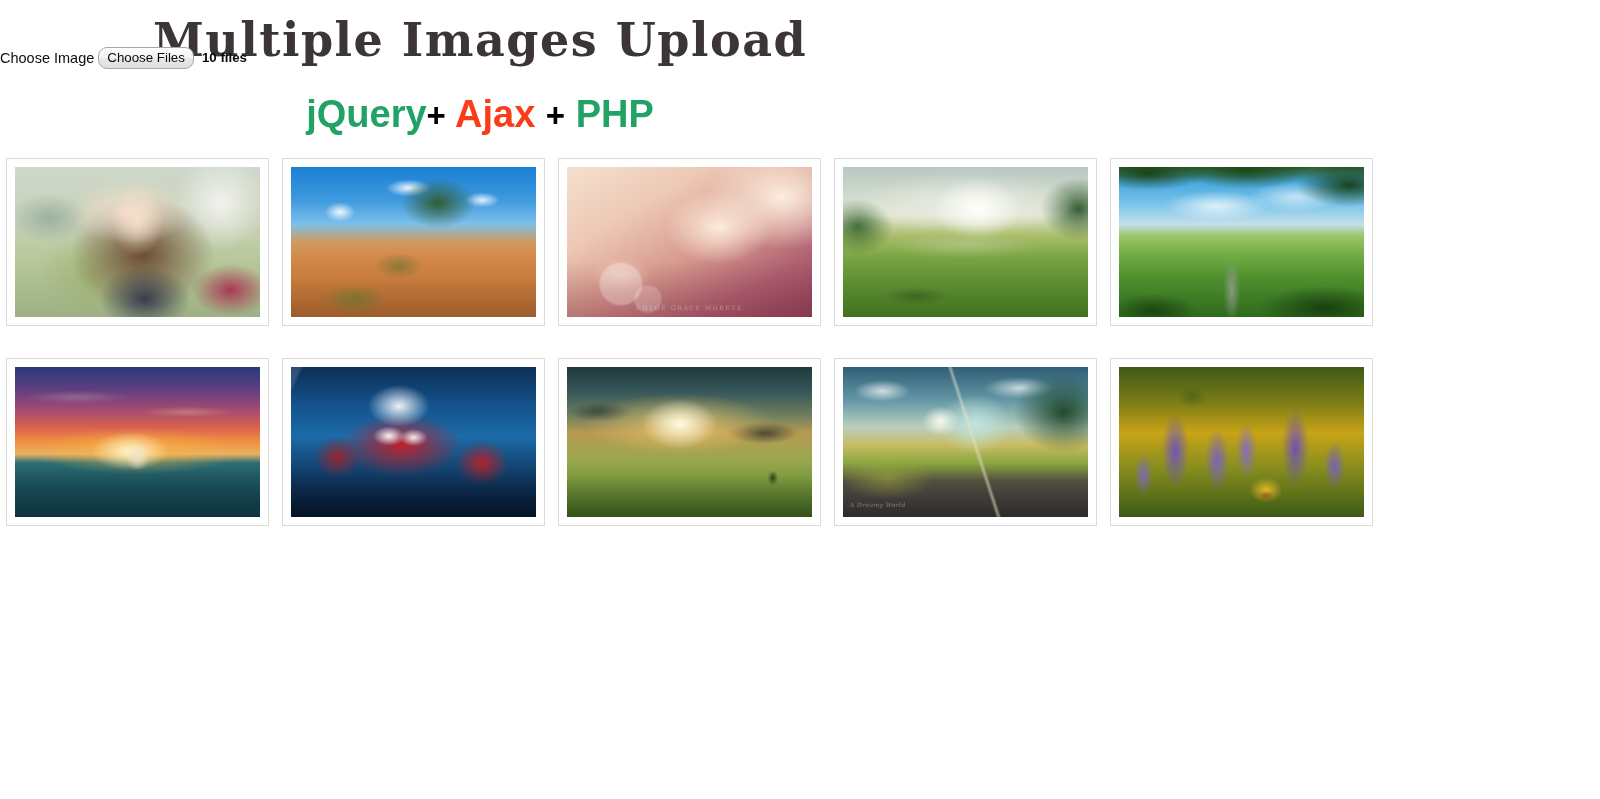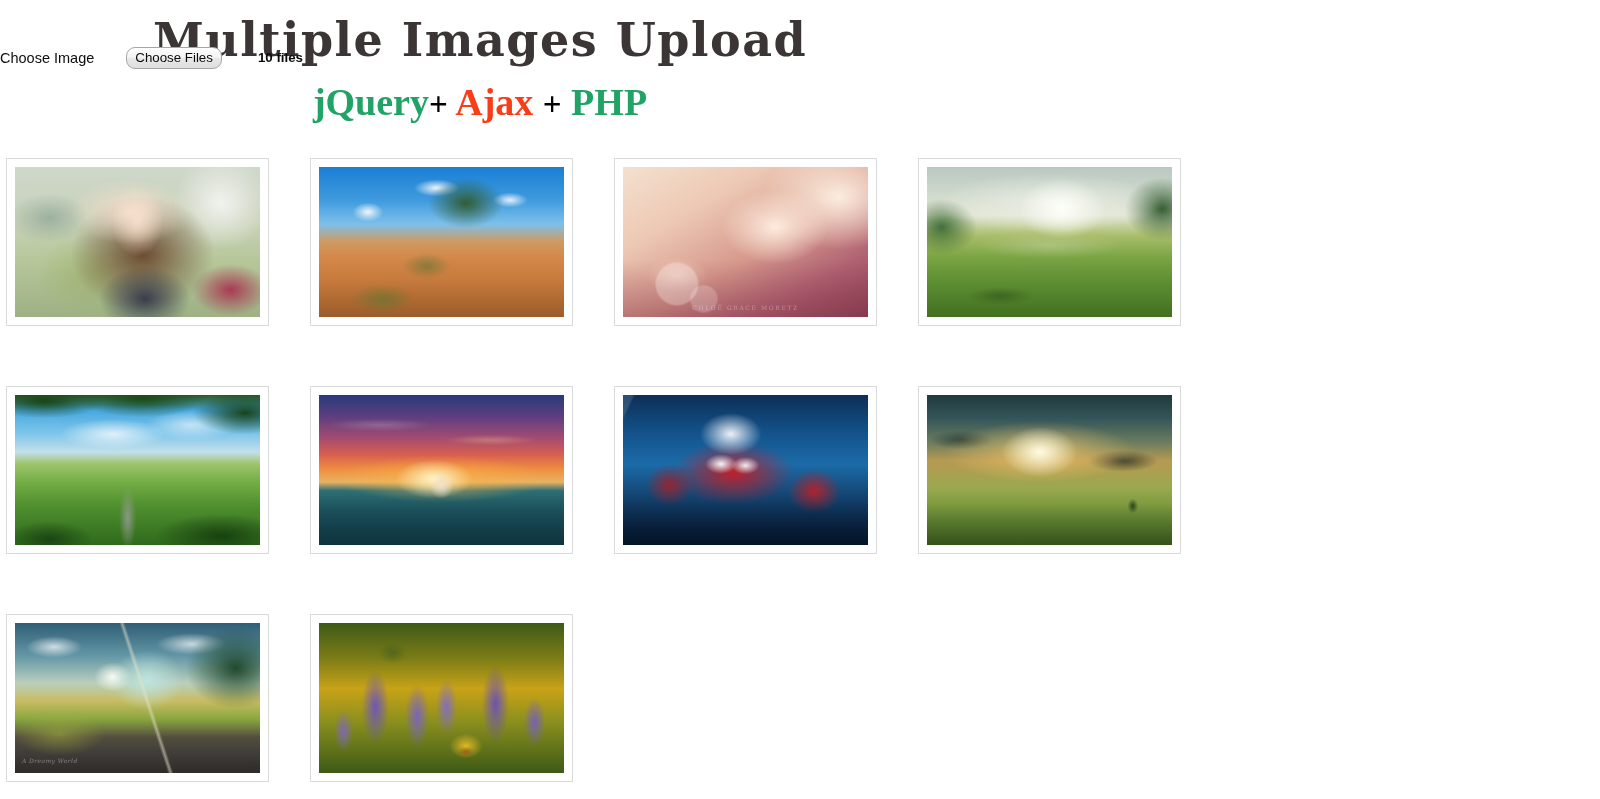--- a/index.html
+++ b/index.html
@@ -1,16 +1,16 @@
 <!DOCTYPE html>
 <html><head>
 <meta charset="utf-8">
 <title>Multiple Images Upload</title>
 <style>
-  * { box-sizing: border-box; gap: 28px; }
+  * { box-sizing: border-box; }
   html, body {
     margin: 0;
     padding: 0;
     background: #ffffff;
     width: 1600px;
     height: 799px;
     overflow: hidden;
     font-family: "Liberation Sans", sans-serif;
   }
 
@@ -72,23 +72,23 @@
     padding-top: 12px;
     font-family: "DejaVu Serif", "Liberation Serif", serif;
     font-weight: 700;
     font-size: 46px;
     line-height: 56px;
     letter-spacing: 1.5px;
     color: #3b3535;
     text-rendering: optimizeLegibility;
   }
   .page-subtitle {
-    margin: 0;
+    margin: 12px;
     padding-top: 12px;
-    font-family: Liberation Serif, serif;
+    font-family: Liberation Sans, sans-serif;
     font-weight: 700;
     font-size: 38px;
     line-height: 44px;
     letter-spacing: 0px;
     color: #000;
   }
   .tech-jquery { color: #21a366; }
   .tech-ajax   { color: #f93d19; }
   .tech-php    { color: #21a366; }
   .tech-plus   { color: #000000; font-size: 33px; }

